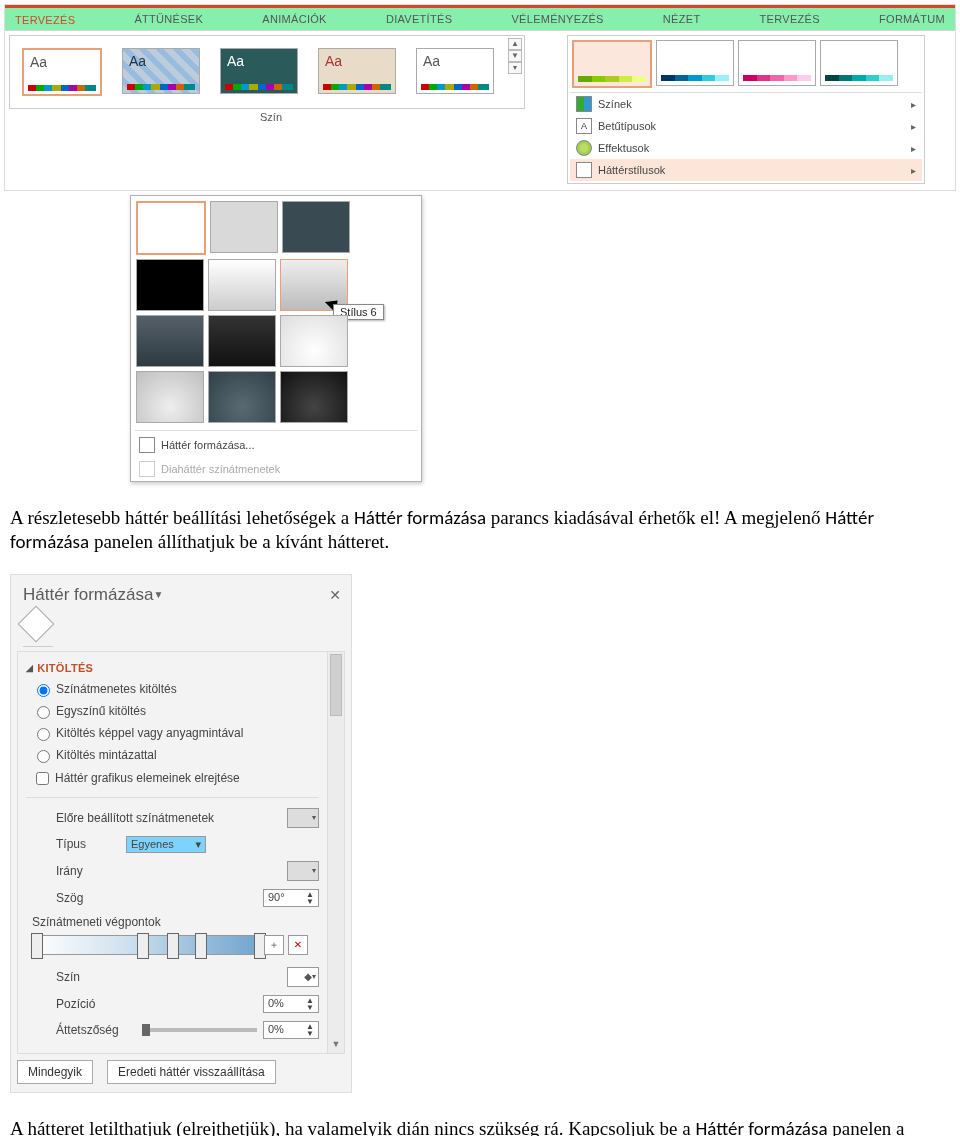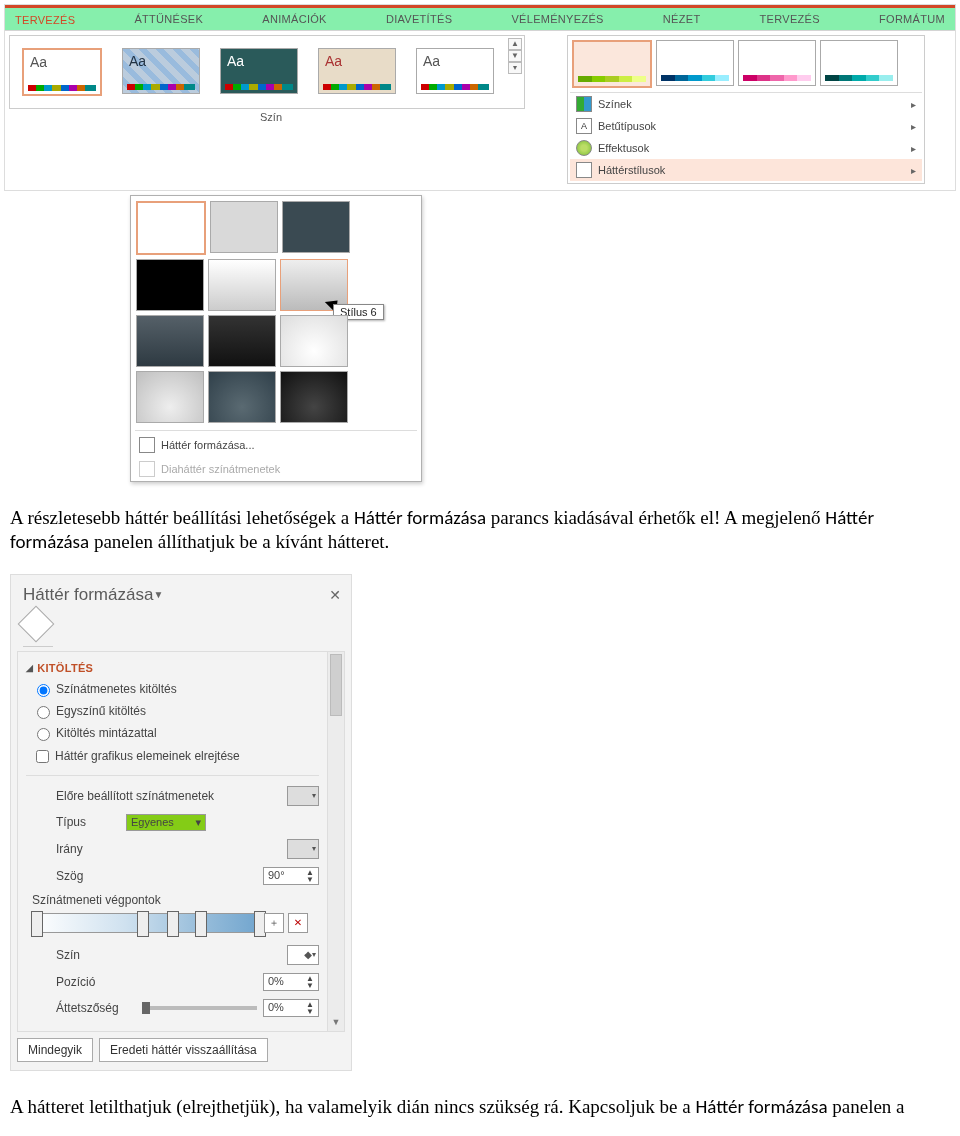--- a/index.html
+++ b/index.html
@@ -177,36 +177,36 @@
     padding: 4px 0; display:flex; align-items:center;
   }
   .section-head .tri { margin-right:4px; font-size:9px; color:#555;}
   .radio-row, .check-row {
     display:flex; align-items:center; font-size:12px; color:#444; padding:3px 0 3px 6px;
   }
   .radio-row input, .check-row input { margin-right:6px; }
   .field-row { display:flex; align-items:center; font-size:12px; color:#444; padding:4px 0 4px 6px;}
   .field-row .lab { width: 160px; margin-left: 24px; }
   .field-row .swatch { width:28px; height:18px; border:1px solid #999; background:#ddd; display:flex; align-items:center; justify-content:flex-end; padding-right:2px; font-size:8px; color:#555;}
-  .field-row .sel { border:1px solid #999; background:#84cc16; padding:1px 4px; font-size:11px; min-width:70px; display:flex; justify-content:space-between;}
+  .field-row .sel { border:1px solid #999; background:#7dd3fc; padding:1px 4px; font-size:11px; min-width:70px; display:flex; justify-content:space-between;}
   .field-row .spin { border:1px solid #999; background:#fff; padding:1px 4px; font-size:11px; width:46px; display:flex; justify-content:space-between;}
   .subhead { font-size:12px; color:#444; padding:4px 0 2px 6px;}
   .grad-bar {
     height:18px; margin:4px 6px 8px 6px; border:1px solid #999;
     background: linear-gradient(90deg,#fff 0%, #cfe1ef 40%, #9cc0dc 70%, #6ea3cd 100%);
     position:relative;
   }
   .grad-stop { position:absolute; top:-3px; width:10px; height:24px; background:#eee; border:1px solid #666; cursor:default;}
   .grad-add { position:absolute; right:-44px; top:-1px; display:flex; gap:4px;}
   .grad-btn { width:18px; height:18px; border:1px solid #999; background:#fff; font-size:10px; display:flex; align-items:center; justify-content:center; color:#555;}
   .grad-btn.del { color:#b00;}
   .slider-track { flex:1; height:4px; background:#bbb; margin:0 6px; position:relative;}
   .slider-thumb { position:absolute; left:0; top:-4px; width:8px; height:12px; background:#666; }
 
-  .footer-btns { display:flex; padding:6px 6px 8px 6px; gap:6px;}
+  .footer-btns { display:flex; padding:6px 6px 8px 6px; gap:14px;}
   .footer-btns button {
     background:#fff; border:1px solid #aaa; padding:4px 10px; font-size:12px; color:#333;
   }
 </style>
 </head>
 <body>
 
 <div style="border:1px solid #ddd; margin:4px;">
   <div class="orange-bar"></div>
   <div class="ribbon-tabs">
@@ -350,20 +350,24 @@
         <span>KITÖLTÉS</span>
       </div>
 
       <label class="radio-row">
         <input type="radio" name="fill" checked="" style="">
         <span>Színátmenetes kitöltés</span>
       </label>
       <label class="radio-row">
         <input type="radio" name="fill" style="">
         <span>Egyszínű kitöltés</span>
+      </label>
+      <label class="radio-row">
+        <input type="radio" name="fill" style="">
+        <span>Kitöltés képpel vagy anyagmintával</span>
       </label>
       <label class="radio-row">
         <input type="radio" name="fill" style="">
         <span>Kitöltés mintázattal</span>
       </label>
       <label class="check-row">
         <input type="checkbox" style="">
         <span>Háttér grafikus elemeinek elrejtése</span>
       </label>
 

